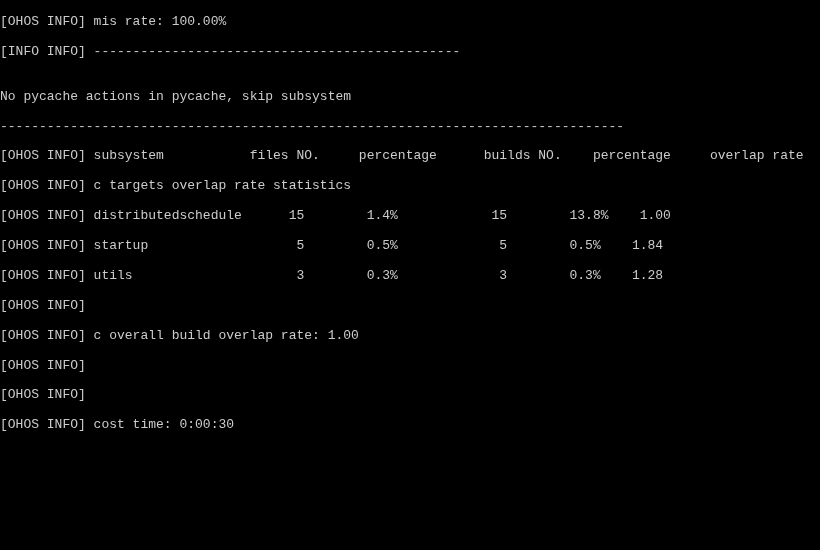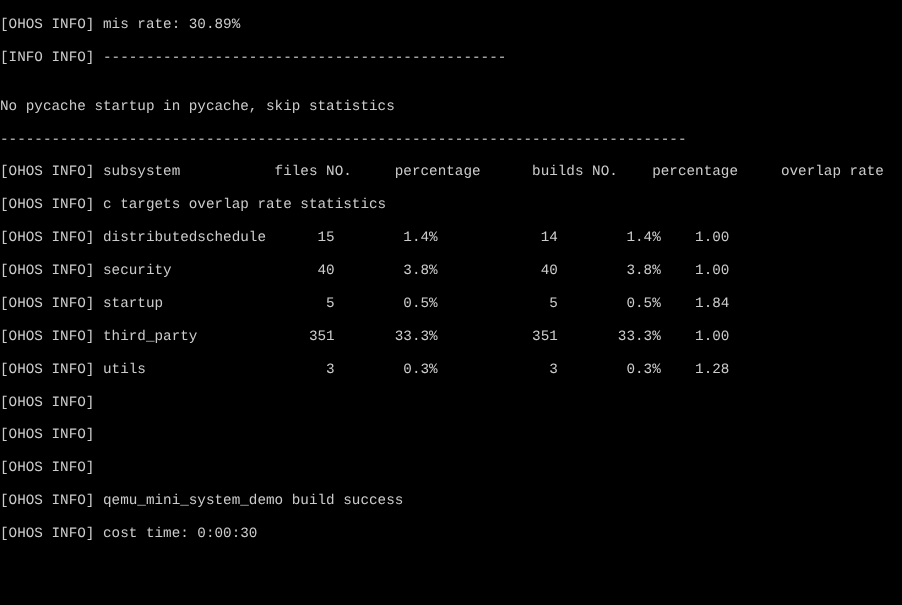--- a/index.html
+++ b/index.html
@@ -17,36 +17,34 @@
   .terminal {
     padding: 0;
     white-space: pre;
   }
   .line { white-space: pre; }
 </style>
 </head>
 <body>
 
 <div class="terminal">
-<div class="line">[OHOS INFO] mis rate: 30.89%</div>
+<div class="line">[OHOS INFO] mis rate: 100.00%</div>
 <div class="line">[INFO INFO] -----------------------------------------------</div>
 <div class="line"></div>
-<div class="line">No pycache startup in pycache, skip statistics</div>
+<div class="line">No pycache actions in pycache, skip subsystem</div>
 <div class="line">--------------------------------------------------------------------------------</div>
 <div class="line">[OHOS INFO] subsystem           files NO.     percentage      builds NO.    percentage     overlap rate</div>
 <div class="line">[OHOS INFO] c targets overlap rate statistics</div>
-<div class="line">[OHOS INFO] distributedschedule      15        1.4%            14        1.4%    1.00</div>
-<div class="line">[OHOS INFO] security                 40        3.8%            40        3.8%    1.00</div>
+<div class="line">[OHOS INFO] distributedschedule      15        1.4%            15        13.8%    1.00</div>
 <div class="line">[OHOS INFO] startup                   5        0.5%             5        0.5%    1.84</div>
-<div class="line">[OHOS INFO] third_party             351       33.3%           351       33.3%    1.00</div>
 <div class="line">[OHOS INFO] utils                     3        0.3%             3        0.3%    1.28</div>
 <div class="line">[OHOS INFO] </div>
+<div class="line">[OHOS INFO] c overall build overlap rate: 1.00</div>
 <div class="line">[OHOS INFO] </div>
 <div class="line">[OHOS INFO] </div>
-<div class="line">[OHOS INFO] qemu_mini_system_demo build success</div>
 <div class="line">[OHOS INFO] cost time: 0:00:30</div>
 
 
 <div class="line"></div>
 
 
 
 
 
 

